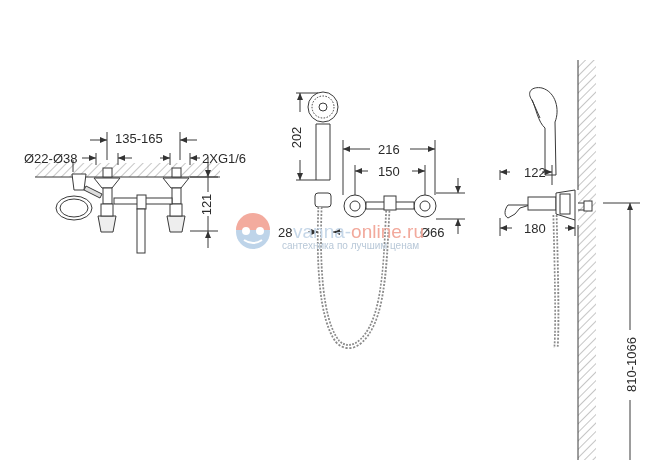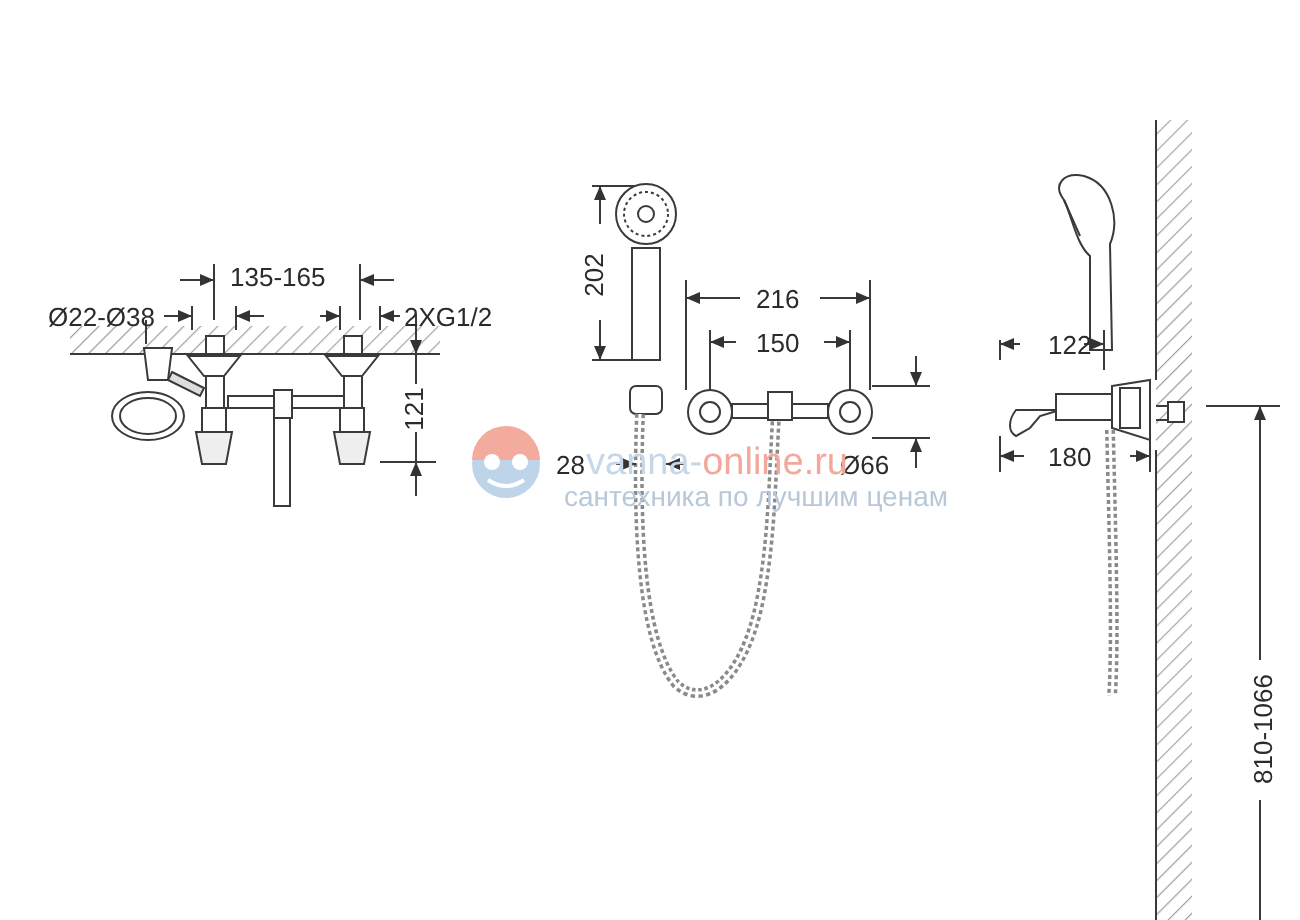--- a/index.html
+++ b/index.html
@@ -2,21 +2,21 @@
 <html><head>
 <meta charset="utf-8">
 <style>
   html,body{margin:0;padding:0;background:#ffffff;}
   #stage{position:relative;width:644px;height:460px;overflow:hidden;background:#fff;font-family:"Liberation Sans",sans-serif;}
   svg{position:absolute;left:0;top:0;}
   .dim{position:absolute;font-family:"Liberation Sans",sans-serif;font-size:13px;color:#2b2b2b;white-space:nowrap;line-height:1;}
   .vert{transform:rotate(-90deg);transform-origin:center center;}
   .wm-text{position:absolute;font-family:"Liberation Sans",sans-serif;font-size:19px;color:#f2a99c;letter-spacing:0px;}
   .wm-text .part1{color:#c6d7e8;}
-  .wm-sub{position:absolute;font-family:"Liberation Sans",sans-serif;font-size:14px;color:#b8c8d8;}
+  .wm-sub{position:absolute;font-family:"Liberation Sans",sans-serif;font-size:10px;color:#b8c8d8;}
 </style>
 </head>
 <body>
 
 <div id="stage">
 
 <svg width="650" height="460" viewBox="0 0 650 460">
   <defs>
     <pattern id="hatch" width="6" height="6" patternUnits="userSpaceOnUse" patternTransform="rotate(45)">
       <line x1="0" y1="0" x2="0" y2="6" stroke="#a0a0a0" stroke-width="1.2"></line>
@@ -156,21 +156,21 @@
     <circle cx="253" cy="232" r="17" fill="#a9c6e2"></circle>
     <path d="M236,230 A17,17 0 0 1 270,230 Z" fill="#ef8f7e"></path>
     <circle cx="246" cy="231" r="4" fill="#fff"></circle>
     <circle cx="260" cy="231" r="4" fill="#fff"></circle>
     <path d="M244,240 Q253,246 262,240" stroke="#fff" stroke-width="2" fill="none"></path>
   </g>
 </svg>
 
 <div class="dim" style="left:115px;top:132px;">135-165</div>
 <div class="dim" style="left:24px;top:152px;">Ø22-Ø38</div>
-<div class="dim" style="left:202px;top:152px;">2XG1/2</div>
+<div class="dim" style="left:202px;top:152px;">2XG1/6</div>
 <div class="dim vert" style="left:196px;top:198px;">121</div>
 
 <div class="dim vert" style="left:286px;top:131px;">202</div>
 <div class="dim" style="left:378px;top:143px;text-align:center;">216</div>
 <div class="dim" style="left:378px;top:165px;text-align:right;">150</div>
 <div class="dim" style="left:420px;top:226px;">Ø66</div>
 <div class="dim" style="left:278px;top:226px;">28</div>
 
 <div class="dim" style="left:524px;top:166px;">122</div>
 <div class="dim" style="left:524px;top:222px;">180</div>

